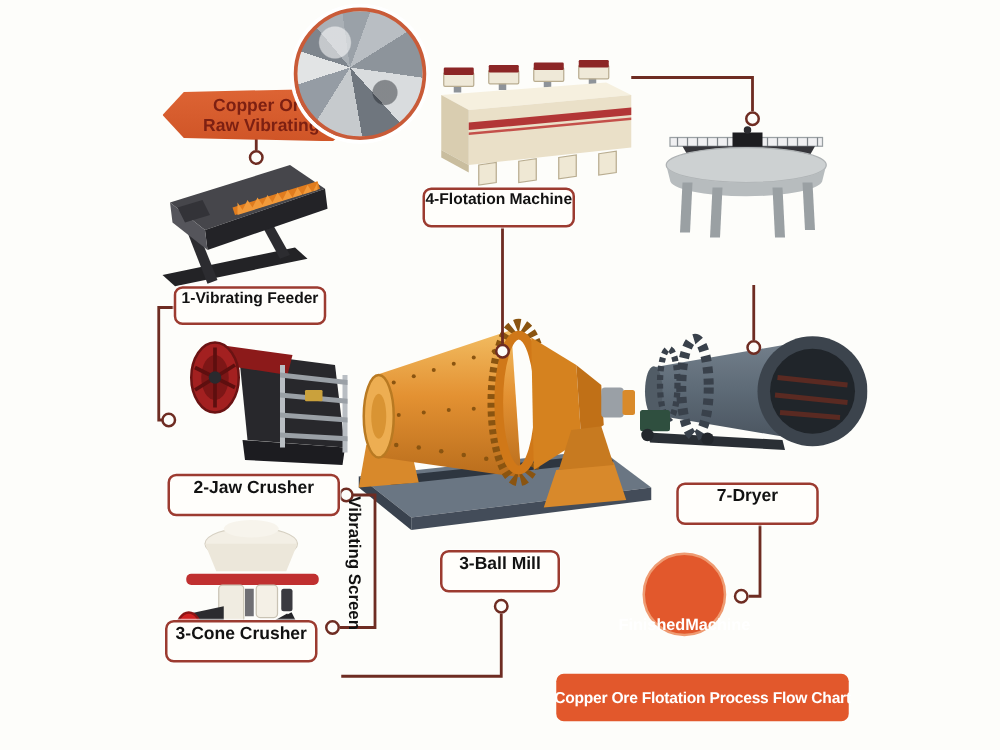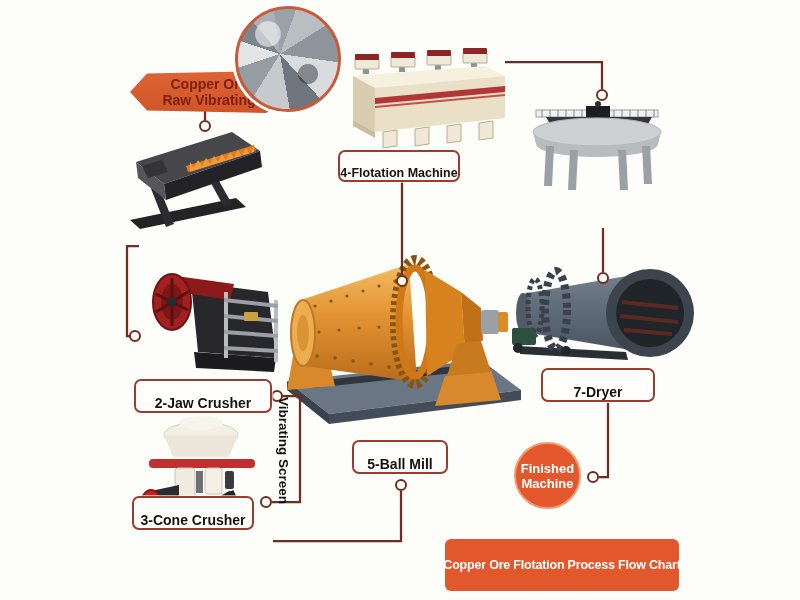--- a/index.html
+++ b/index.html
@@ -4,21 +4,21 @@
 <style>
   html,body{margin:0;padding:0;}
   #stage{
     position:relative;width:800px;height:600px;overflow:hidden;
     background:#fdfdfa;
     font-family:"Liberation Sans","DejaVu Sans",sans-serif;
   }
   
   .lbl{
     position:absolute;box-sizing:border-box;
-    display:flex;align-items:flex-end;justify-content:center;
+    display:flex;align-items:flex-start;justify-content:center;
     background:#fffefb;border:2px solid #9c3b30;border-radius:7px;
     color:#121212;font-weight:700;font-size:14px;white-space:nowrap;
     z-index:30;box-shadow:0 0 0 1px rgba(255,255,255,.6);
   }
   .lbl.small{font-size:12.5px;}
   
   .tag{
     position:absolute;left:130px;top:71px;width:142px;height:42px;z-index:25;
     background:linear-gradient(180deg,#dd6434,#d05527);
     clip-path:polygon(0 50%,12% 6%,96% 0,100% 12%,100% 88%,96% 100%,12% 94%);
@@ -35,26 +35,26 @@
       radial-gradient(circle at 70% 65%,rgba(30,34,40,.45) 0 10%,transparent 11%),
       conic-gradient(from 20deg at 42% 45%,
         #b9bec3 0 38deg,#8d949b 0 78deg,#d9dcde 0 118deg,#6f767e 0 150deg,
         #c6cacd 0 192deg,#959ca4 0 232deg,#e2e4e5 0 268deg,#7e858d 0 300deg,
         #aab0b6 0 332deg,#9aa1a8 0 360deg);
   }
   
   .finished{
     position:absolute;left:514px;top:442px;width:67px;height:67px;border-radius:50%;
     background:#e2582c;border:2px solid #ef9b72;box-sizing:border-box;z-index:30;
-    display:flex;flex-direction:column;align-items:center;justify-content:center;
+    display:flex;flex-direction:row;align-items:flex-end;justify-content:center;
     color:#fff;font-weight:700;font-size:13px;line-height:15px;
   }
   
   .titlebar{
-    position:absolute;left:445px;top:539px;width:234px;height:52px;z-index:30;
+    position:absolute;left:445px;top:539px;width:234px;height:38px;z-index:30;
     background:#e2582c;border-radius:6px;
     display:flex;align-items:center;justify-content:center;
     color:#fff;font-weight:700;font-size:12.5px;letter-spacing:-.2px;white-space:nowrap;
   }
   
   .vscreen{
     position:absolute;left:276px;top:397px;height:112px;z-index:30;
     writing-mode:vertical-rl;
     color:#121212;font-weight:700;font-size:13.5px;white-space:nowrap;
     display:flex;align-items:center;
@@ -299,39 +299,42 @@
       <circle cx="277" cy="396" r="5"></circle>
       <circle cx="266" cy="502" r="5"></circle>
       <circle cx="401" cy="485" r="5"></circle>
       <circle cx="402" cy="281" r="5"></circle>
       <circle cx="602" cy="95" r="5"></circle>
       <circle cx="603" cy="278" r="5"></circle>
       <circle cx="593" cy="477" r="5"></circle>
     </g>
   </svg>
 
+  <div class="lbl small" style="left:139px;top:229px;width:122px;height:31px">
+    <span>1-Vibrating Feeder</span>
+  </div>
 
   <div class="lbl" style="left:134px;top:379px;width:138px;height:34px">
     <span>2-Jaw Crusher</span>
   </div>
 
   <div class="lbl" style="left:132px;top:496px;width:122px;height:34px">
     <span>3-Cone Crusher</span>
   </div>
 
   <div class="lbl small" style="left:338px;top:150px;width:122px;height:32px">
     <span>4-Flotation Machine</span>
   </div>
 
   <div class="lbl" style="left:352px;top:440px;width:96px;height:34px">
-    <span>5-Ball Mill</span>
-  </div>
-
-
-  <div class="lbl" style="left:541px;top:368px;width:114px;height:34px">
+    <span>3-Ball Mill</span>
+  </div>
+
+
+  <div class="lbl" style="left:541px;top:386px;width:114px;height:34px">
     <span>7-Dryer</span>
   </div>
 
   <div class="vscreen">
     <span>Vibrating Screen</span>
   </div>
 
   <div class="finished">
     <span>Finished</span>
     <span>Machine</span>

